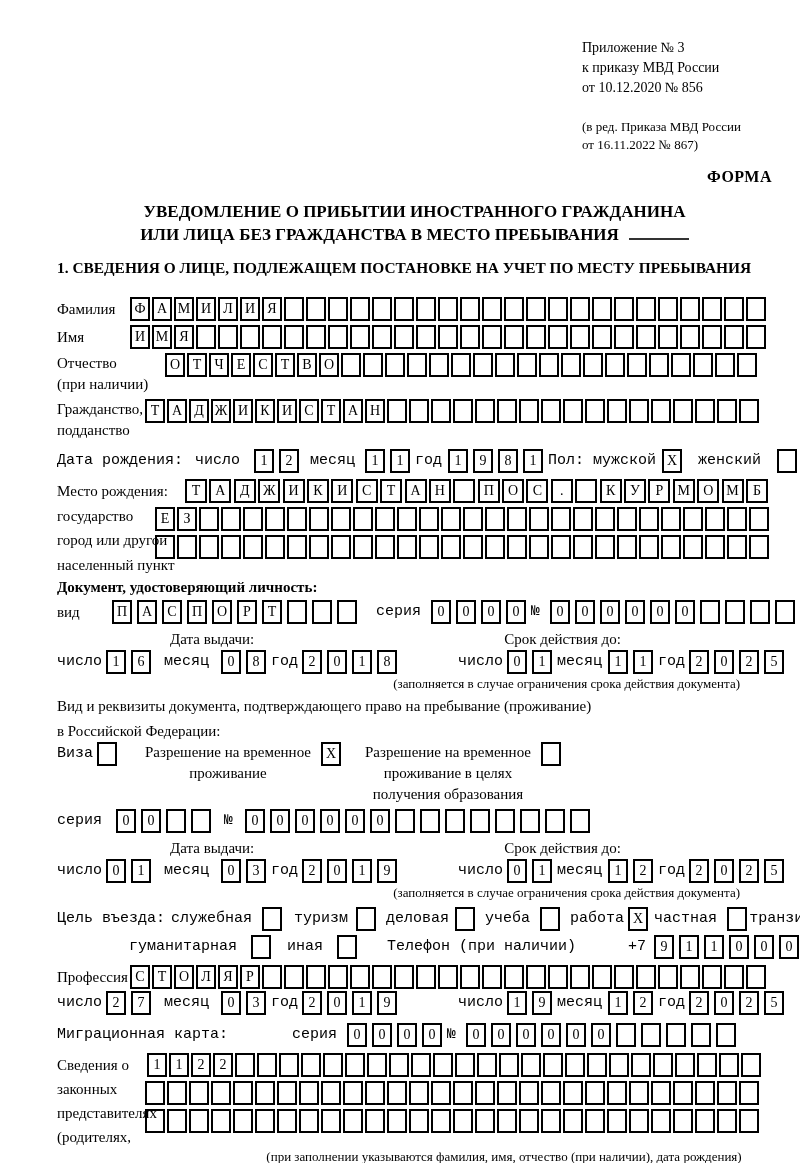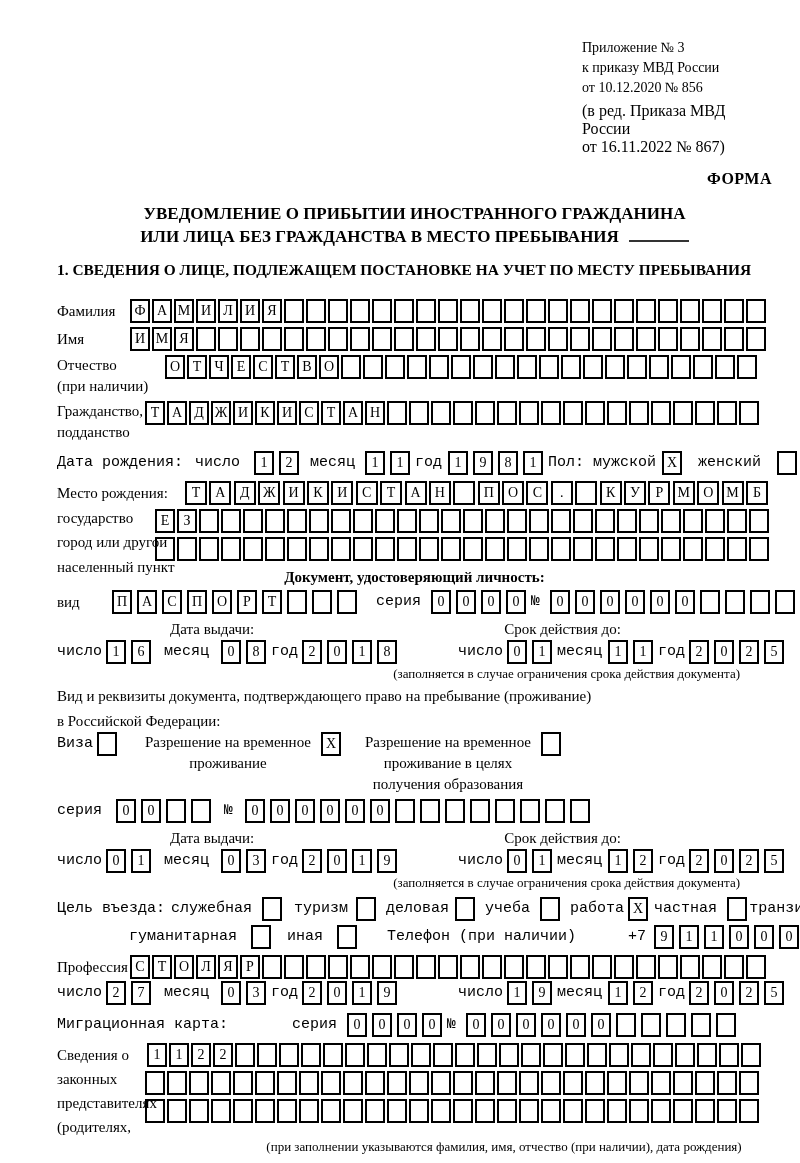--- a/index.html
+++ b/index.html
@@ -1,37 +1,37 @@
 <!DOCTYPE html>
 <html><head>
 <meta charset="utf-8">
 <style>
   html,body{margin:0;padding:0;background:#fff;}
   .page{width:800px;height:1163px;box-sizing:border-box;background:#fff;color:#000;
         font-family:"Liberation Serif",serif;padding:38px 28px 0 57px;position:relative;overflow:hidden;}
   
   .hdr{margin-left:auto;width:190px;font-size:14px;line-height:20px;}
-  .hdr .amend{font-size:16px;line-height:18px;margin-top:4px;font-family:Liberation Serif, serif;}
+  .hdr .amend{font-size:13px;line-height:18px;margin-top:20px;font-family:Liberation Serif, serif;}
   .form-label{text-align:right;font-weight:bold;font-size:16px;letter-spacing:.5px;margin-top:14px;}
   .title{text-align:center;font-weight:bold;font-size:17px;line-height:23px;margin-top:14px;}
   .blank-line{display:inline-block;width:60px;border-bottom:2px solid #333;margin-left:10px;}
   .sec-heading{font-weight:bold;font-size:15.4px;margin-top:13px;white-space:nowrap;}
   
   .frow{display:flex;align-items:flex-start;font-size:15px;line-height:24px;margin-top:4px;white-space:nowrap;}
   .lbl{flex:none;}
   .lbl2{flex:none;line-height:21px;}
   .w73{width:73px;} .w108{width:108px;} .w88{width:88px;}
   .cells{display:inline-flex;flex:none;}
   .cell{flex:none;width:20px;height:24px;box-sizing:border-box;border:2px solid #000;margin-right:2px;
         display:inline-flex;align-items:center;justify-content:center;font-size:14px;background:#fff;}
   .sp .cell{margin-right:5px;}
   .wide .cell{width:22px;margin-right:2.4px;}
   .t{flex:none;font-family:Liberation Mono, monospace;}
   .note{font-size:13px;line-height:16px;text-align:right;padding-right:32px;margin-top:2px;}
-  .center-b{font-weight:bold;text-align:center;font-size:15px;margin-top:4px;}
+  .center-b{font-weight:bold;font-size:15px;margin-top:16px;}
   .hdrrow{display:flex;font-size:15px;line-height:18px;margin-top:6px;}
   .stack{position:relative;}
   .stack .abslbl{position:absolute;left:0;top:0;font-size:15px;line-height:24.5px;}
   .rowscol{display:flex;flex-direction:column;}
   .rowscol .cells{margin-bottom:4px;}
   .opttext{text-align:center;white-space:pre-line;line-height:21px;flex:none;}
   .opt{display:inline-flex;align-items:flex-start;flex:none;}
   .caption{font-size:13px;line-height:16px;text-align:center;padding-left:100px;margin-top:12px;}
 </style>
 </head>

